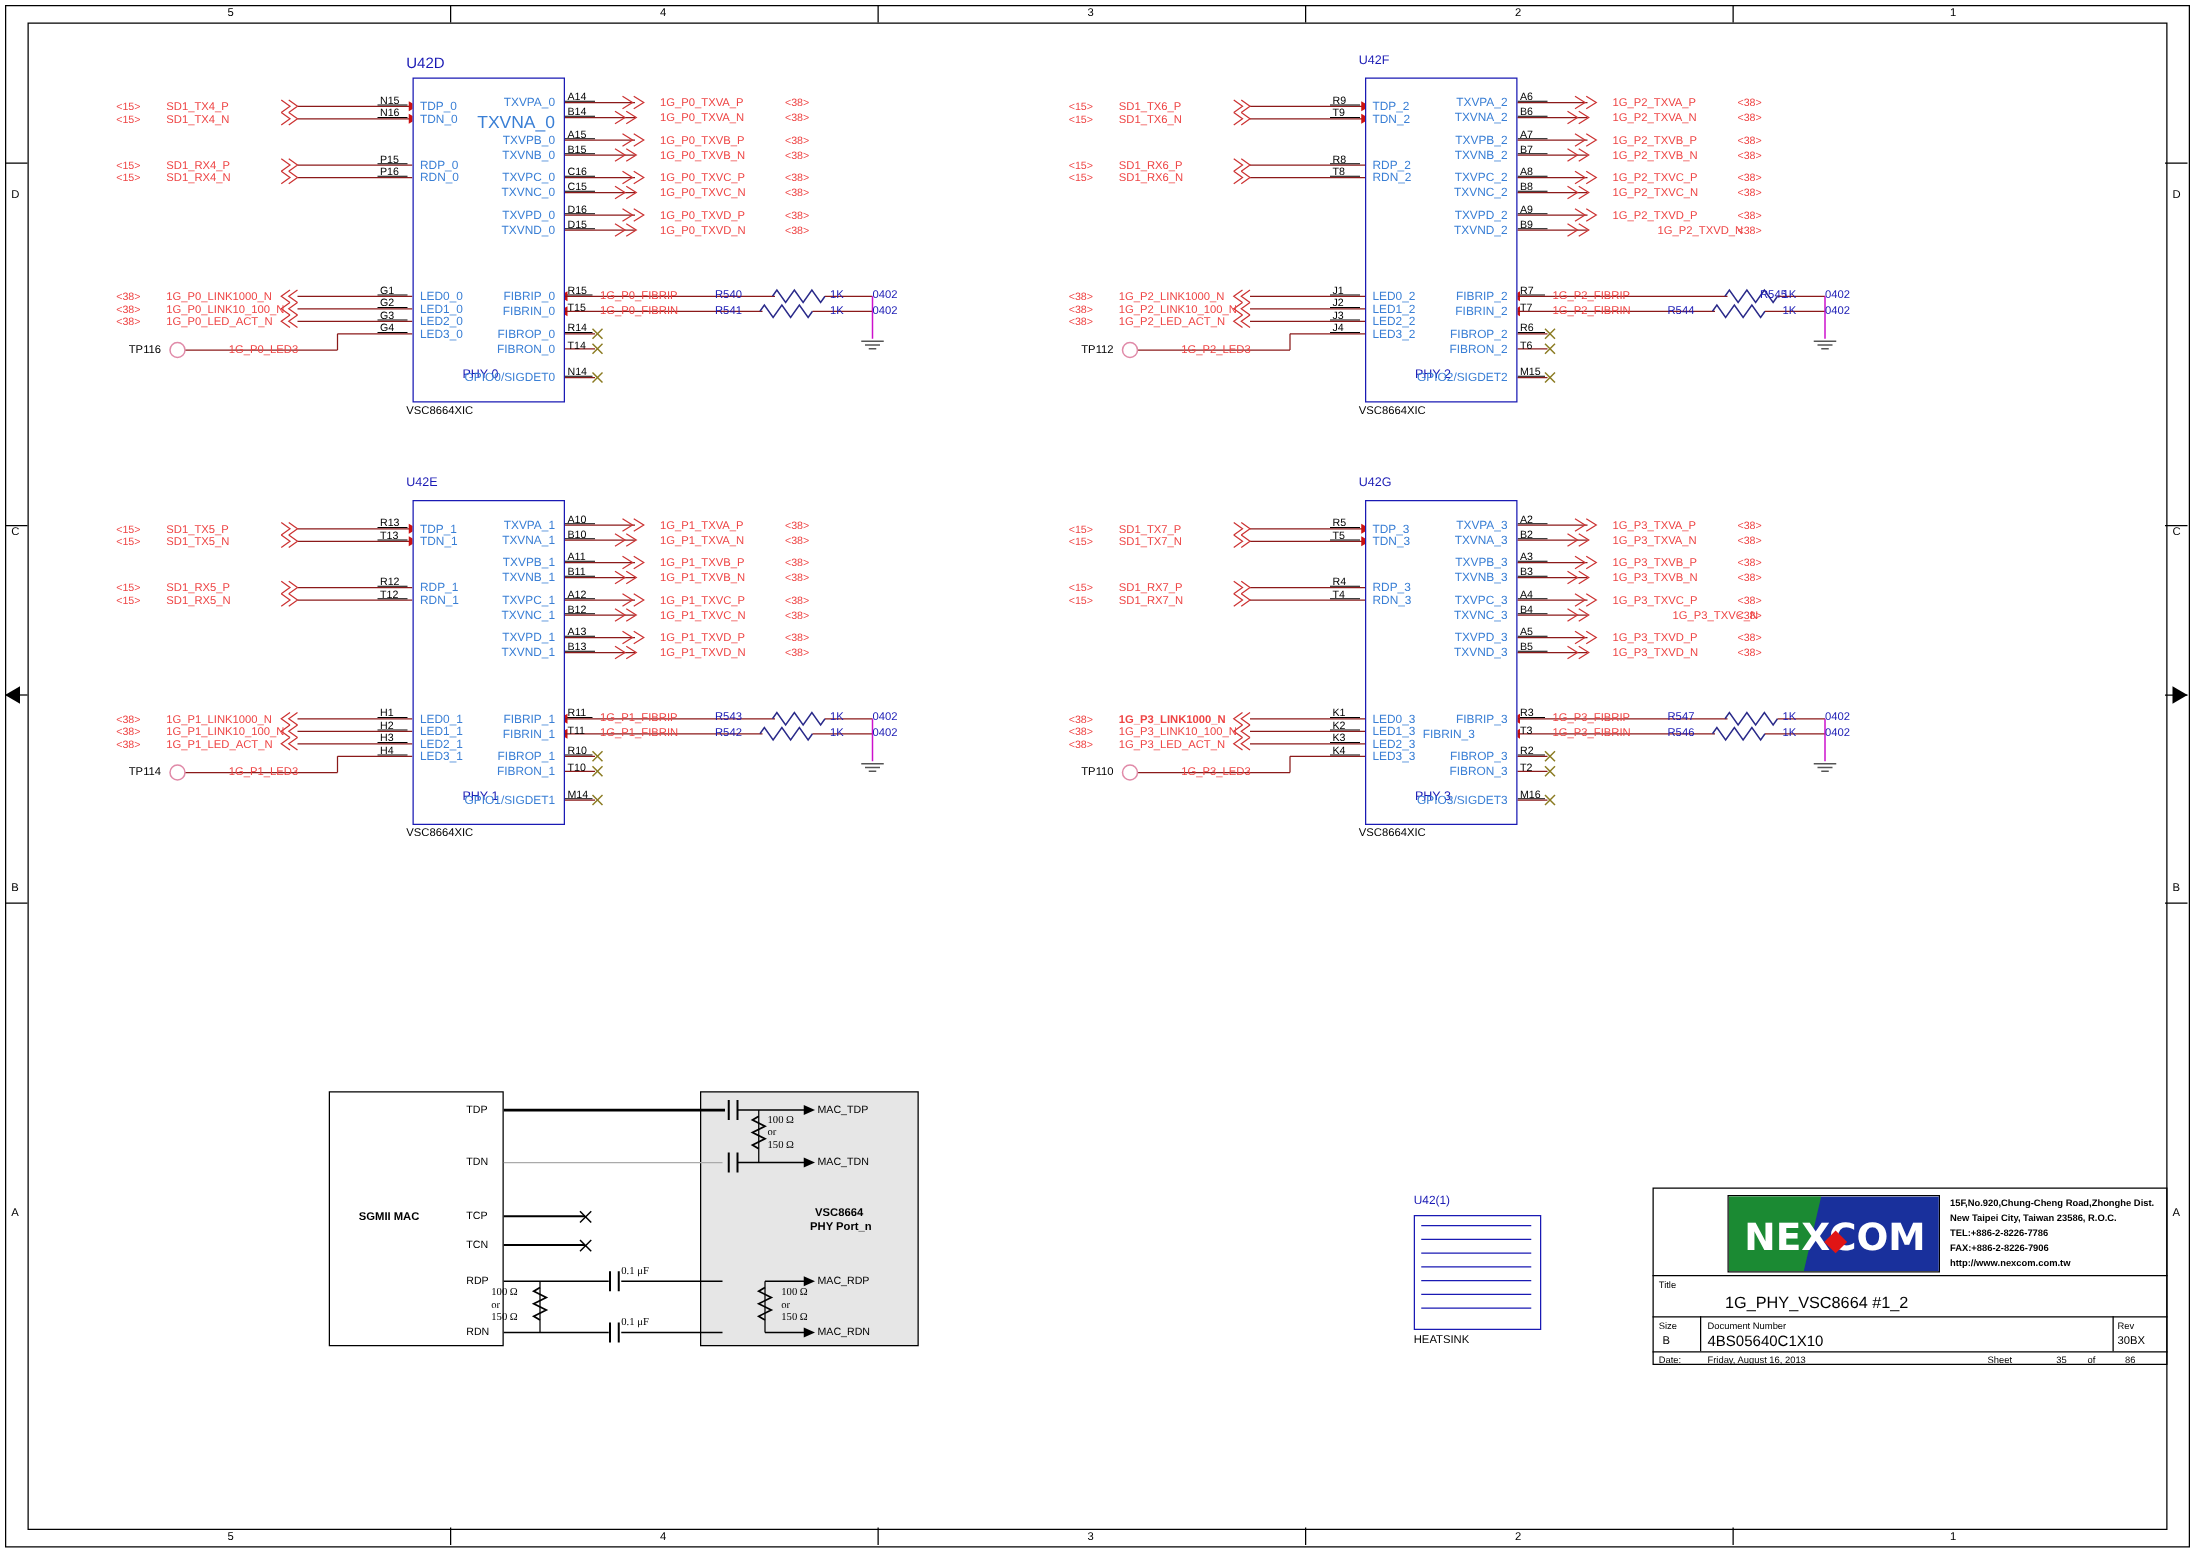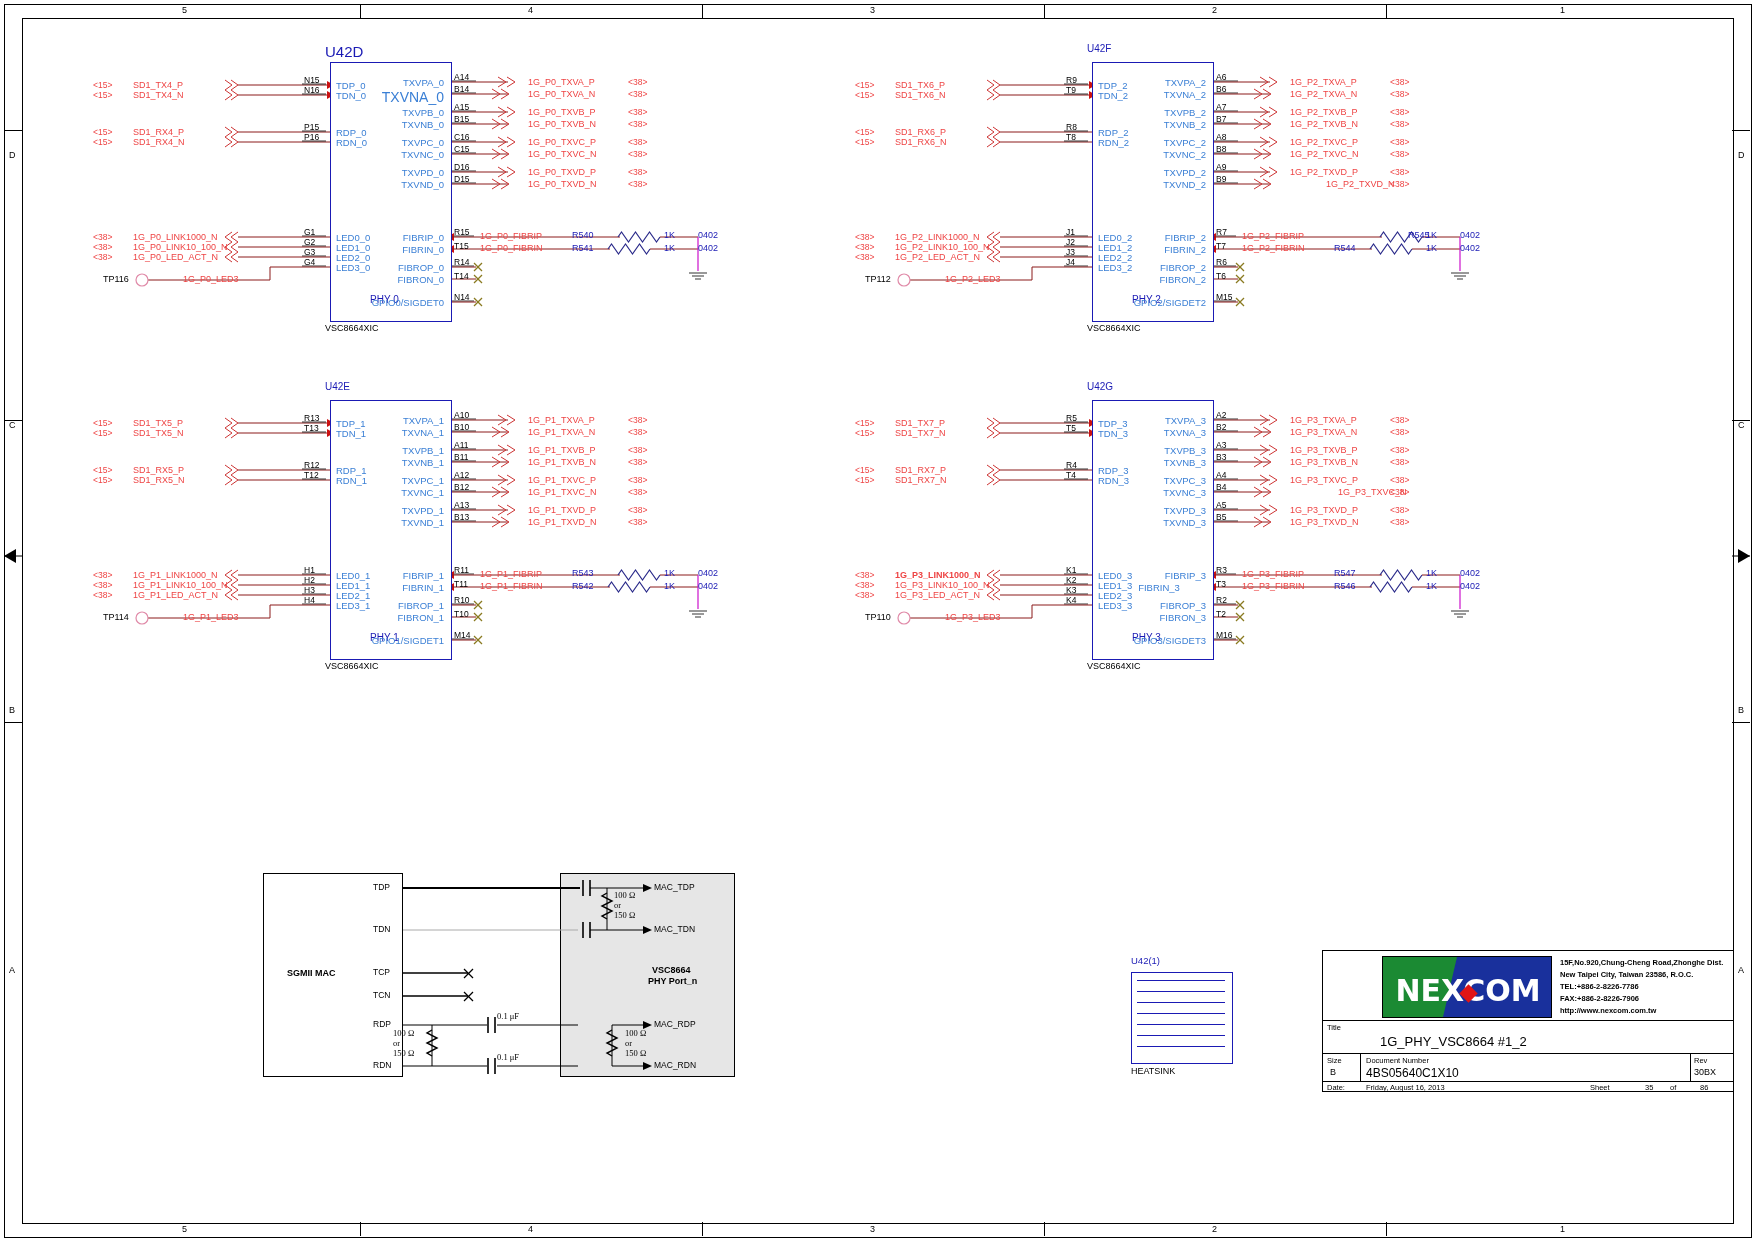--- a/index.html
+++ b/index.html
@@ -187,21 +187,21 @@
           <line x1="474" y1="263" x2="482" y2="271" stroke="#8a7a20" stroke-width="1.2"></line>
           <line x1="482" y1="263" x2="474" y2="271" stroke="#8a7a20" stroke-width="1.2"></line>
           <line x1="474" y1="275" x2="482" y2="283" stroke="#8a7a20" stroke-width="1.2"></line>
           <line x1="482" y1="275" x2="474" y2="283" stroke="#8a7a20" stroke-width="1.2"></line>
           <line x1="452" y1="301" x2="474" y2="301" stroke="#000" stroke-width="0.8"></line>
           <line x1="450" y1="302" x2="476" y2="302" stroke="#8b1a1a" stroke-width="1"></line>
           <line x1="474" y1="298" x2="482" y2="306" stroke="#8a7a20" stroke-width="1.2"></line>
           <line x1="482" y1="298" x2="474" y2="306" stroke="#8a7a20" stroke-width="1.2"></line>
         </svg>
         <div class="phybox" style="left:330px;top:62px;width:120px;height:258px;"></div>
-        <div class="abs " style="left:325px;top:43px;font-size:15px;color:#1a1ab4;">U42D</div>
+        <div class="abs " style="left:325px;top:43px;font-size:12px;color:#1a1ab4;">U42D</div>
         <div class="abs " style="left:325px;top:323px;font-size:9px;color:#000;">VSC8664XIC</div>
         <div class="abs " style="left:370px;top:294px;font-size:10px;color:#1a1ab4;">PHY 0</div>
         <div class="abs " style="left:304px;top:75px;font-size:8.5px;color:#000;">N15</div>
         <div class="abs " style="left:336px;top:80px;font-size:9.5px;color:#3a7fd5;">TDP_0</div>
         <div class="abs " style="left:133px;top:80px;font-size:9px;color:#ee4444;">SD1_TX4_P</div>
         <div class="abs " style="left:93px;top:80px;font-size:8.5px;color:#ee4444;">&lt;15&gt;</div>
         <div class="abs " style="left:304px;top:85px;font-size:8.5px;color:#000;">N16</div>
         <div class="abs " style="left:336px;top:90px;font-size:9.5px;color:#3a7fd5;">TDN_0</div>
         <div class="abs " style="left:133px;top:90px;font-size:9px;color:#ee4444;">SD1_TX4_N</div>
         <div class="abs " style="left:93px;top:90px;font-size:8.5px;color:#ee4444;">&lt;15&gt;</div>

